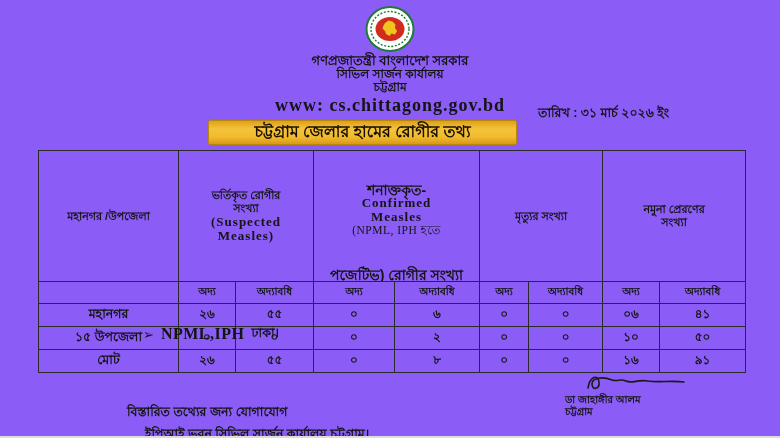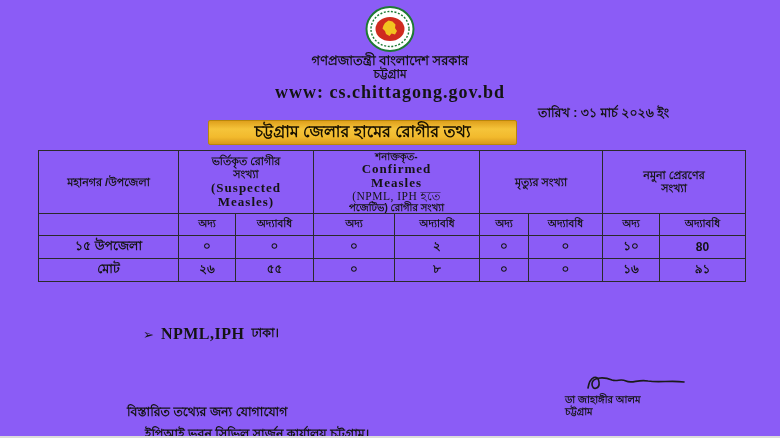--- a/index.html
+++ b/index.html
@@ -30,21 +30,21 @@
     border-collapse:collapse;table-layout:fixed;
   }
   table.report td{
     border:1px solid #2a2a2a;text-align:center;vertical-align:middle;
     padding:0 15px;overflow:hidden;
   }
   tr.hrow1{height:54px;}
   tr.hrow2{height:22px;}
   tr.drow{height:23px;}
   .bnh{font-size:11px;font-weight:bold;line-height:13px;white-space:pre-line;}
-  .bnh-sm{font-size:10px;font-weight:bold;line-height:11px;white-space:pre-line;}
+  .bnh-sm{font-size:14px;font-weight:bold;line-height:11px;white-space:pre-line;margin-top:34px;}
   .enserif{font-family:"Liberation Serif","DejaVu Serif",serif;font-size:13px;font-weight:bold;
            letter-spacing:1px;line-height:14px;white-space:pre-line;}
   .enserif-sm{font-family:"Liberation Serif","DejaVu Serif",serif;font-size:11.5px;font-weight:normal;
            letter-spacing:.5px;line-height:12px;white-space:pre-line;}
   .sub{font-size:10.5px;font-weight:bold;}
   .rowlabel{font-size:12.5px;font-weight:bold;}
   .val{font-size:12px;font-weight:bold;}
   
   .note{position:absolute;top:324px;left:143px;display:flex;align-items:center;gap:7px;
         font-size:12.5px;font-weight:bold;}
@@ -68,20 +68,21 @@
 <div class="page">
 
   <div class="head-center">
     <svg class="emblem" width="50" height="46" viewBox="0 0 50 46">
       <ellipse cx="25" cy="23" rx="23.5" ry="22" fill="#ffffff" stroke="#1E7A34" stroke-width="2"></ellipse>
       <ellipse cx="25" cy="23" rx="19" ry="17.5" fill="#ffffff" stroke="#1E7A34" stroke-width="1.4" stroke-dasharray="2 1.6"></ellipse>
       <ellipse cx="25" cy="23" rx="14.5" ry="12" fill="#CF2B1F"></ellipse>
       <path d="M20,17 l3.5,-2.5 4,1 3,3 -0.5,3.5 2,3 -2,3.5 -3.5,-1 -2,2.5 -3.5,-2 -1,-3 -2.5,-2.5 1,-3 z" fill="#F2C31F"></path>
     </svg>
     <div class="org1">গণপ্রজাতন্ত্রী বাংলাদেশ সরকার</div>
+    <div class="org2">সিভিল সার্জন কার্যালয়</div>
     <div class="org3">চট্টগ্রাম</div>
     <div class="website">www: cs.chittagong.gov.bd</div>
   </div>
 
   <div class="dateline">তারিখ : ৩১ মার্চ ২০২৬ ইং</div>
 
   <div class="title-banner">
     <span>চট্টগ্রাম জেলার হামের রোগীর তথ্য</span>
   </div>
 
@@ -128,29 +129,40 @@
       <td class="sub">অদ্য</td>
       <td class="sub">অদ্যাবধি</td>
       <td class="sub">অদ্য</td>
       <td class="sub">অদ্যাবধি</td>
       <td class="sub">অদ্য</td>
       <td class="sub">অদ্যাবধি</td>
       <td class="sub">অদ্য</td>
       <td class="sub">অদ্যাবধি</td>
     </tr>
     <tr class="drow">
+      <td class="rowlabel">মহানগর</td>
+      <td class="val">২৬</td>
+      <td class="val">৫৫</td>
+      <td class="val">০</td>
+      <td class="val">৬</td>
+      <td class="val">০</td>
+      <td class="val">০</td>
+      <td class="val">০৬</td>
+      <td class="val">৪১</td>
+    </tr>
+    <tr class="drow">
       <td class="rowlabel">১৫ উপজেলা</td>
       <td class="val">০</td>
       <td class="val">০</td>
       <td class="val">০</td>
       <td class="val">২</td>
       <td class="val">০</td>
       <td class="val">০</td>
       <td class="val">১০</td>
-      <td class="val">80</td>
+      <td class="val">৫০</td>
     </tr>
     <tr class="drow">
       <td class="rowlabel">মোট</td>
       <td class="val">২৬</td>
       <td class="val">৫৫</td>
       <td class="val">০</td>
       <td class="val">৮</td>
       <td class="val">০</td>
       <td class="val">০</td>
       <td class="val">১৬</td>

